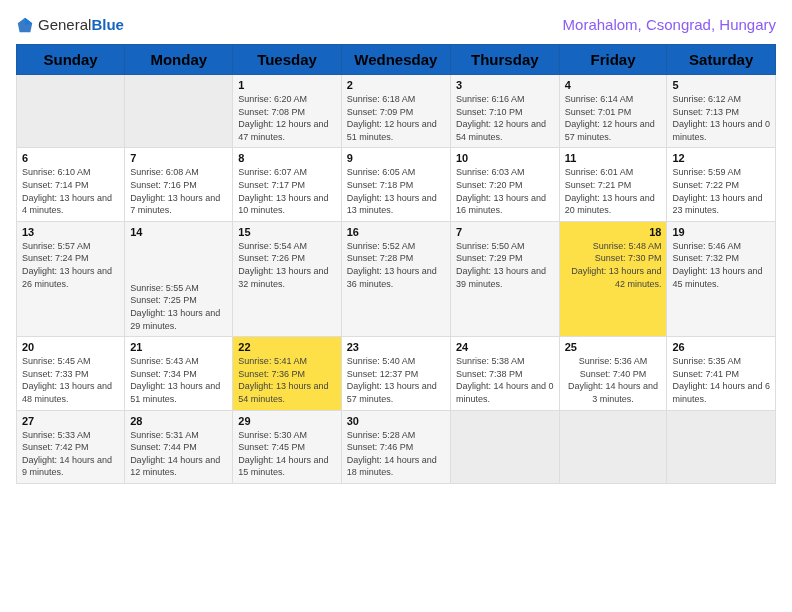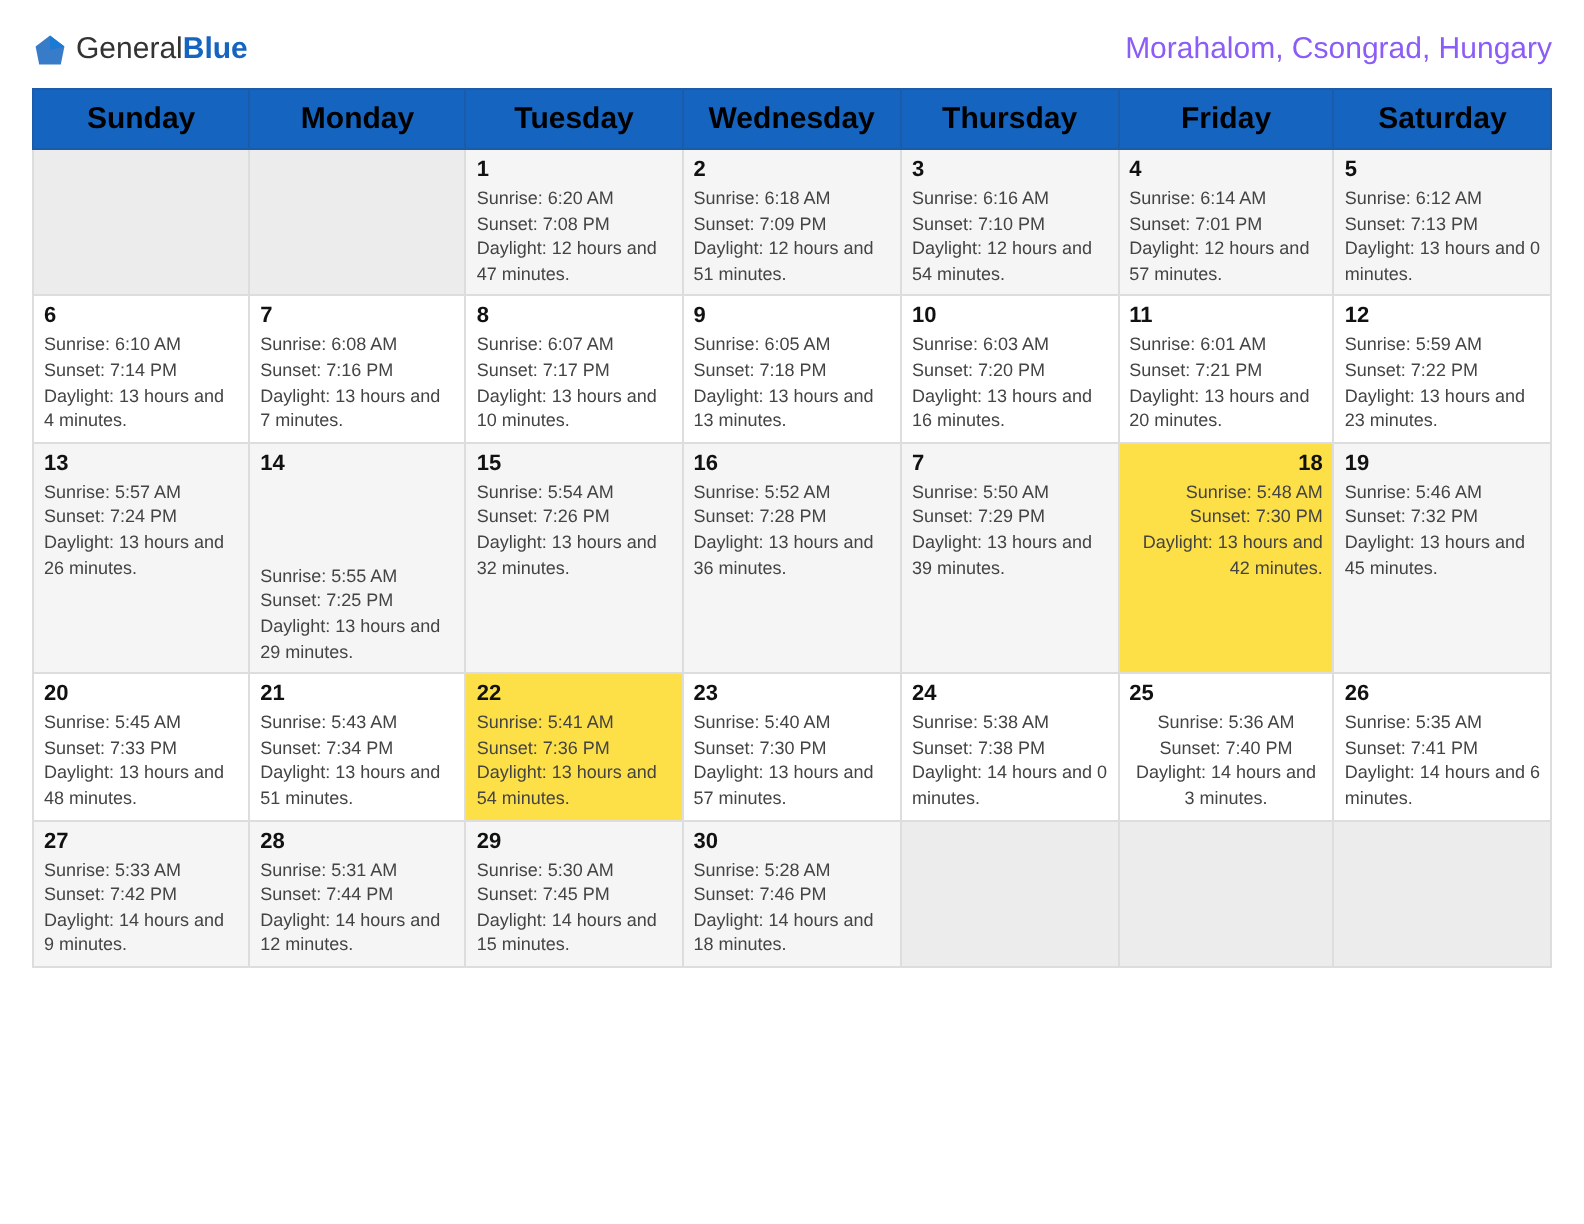--- a/index.html
+++ b/index.html
@@ -258,21 +258,21 @@
         </td>
         <td style="background: #fde047;">
           <span class="day-number">22</span>
           <div class="day-detail" style="white-space: pre-line;">Sunrise: 5:41 AM
 Sunset: 7:36 PM
 Daylight: 13 hours and 54 minutes.</div>
         </td>
         <td style="background: rgb(255, 255, 255);">
           <span class="day-number">23</span>
           <div class="day-detail" style="white-space: pre-line;">Sunrise: 5:40 AM
-Sunset: 7:30 PM
+Sunset: 12:37 PM
 Daylight: 13 hours and 57 minutes.</div>
         </td>
         <td style="background: rgb(255, 255, 255);">
           <span class="day-number">24</span>
           <div class="day-detail" style="white-space: pre-line;">Sunrise: 5:38 AM
 Sunset: 7:38 PM
 Daylight: 14 hours and 0 minutes.</div>
         </td>
         <td style="background: rgb(255, 255, 255);">
           <span class="day-number">25</span>

